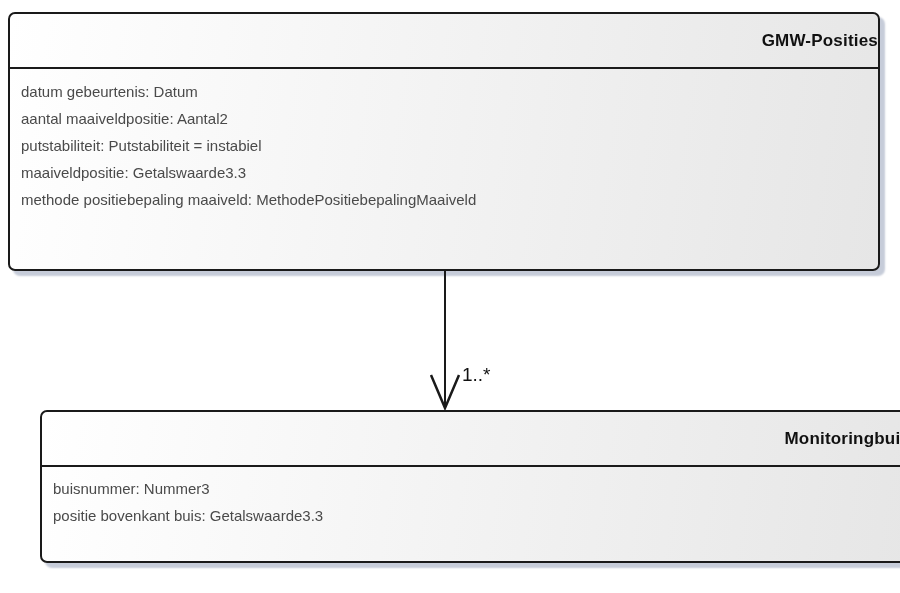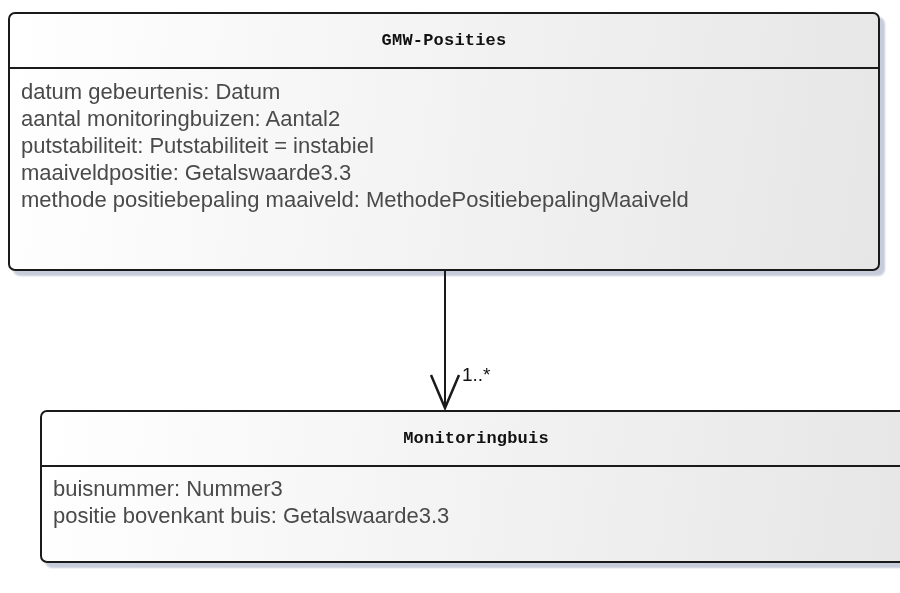--- a/index.html
+++ b/index.html
@@ -21,30 +21,29 @@
   .uml-class{
     position:absolute;left:8px;width:872px;
     border:2px solid var(--box-border);
     border-radius:7px;
     background:linear-gradient(98deg,var(--box-fill-start) 0%,var(--box-fill-end) 100%);
     box-shadow:5px 5px 2px var(--shadow);
   }
   .uml-class-header{
     height:55px;
     border-bottom:2px solid var(--box-border);
-    display:flex;align-items:center;justify-content:center;
+    display:flex;align-items:center;justify-content:flex-end;
     font-size:17px;font-weight:bold;color:var(--title-text);
     letter-spacing:0.2px;
-    font-family:Liberation Mono, monospace;
   }
   .uml-class-body{
     padding:9px 10px 0 11px;
   }
   .attr{
-    font-size:22px;line-height:27px;color:var(--attribute-text);
+    font-size:15px;line-height:27px;color:var(--attribute-text);
     white-space:nowrap;
   }
   .assoc-svg{
     position:absolute;left:425px;top:271px;width:40px;height:141px;
     color:var(--line);
   }
   .multiplicity{
     position:absolute;left:462px;top:364px;
     font-size:19px;color:var(--title-text);
     white-space:nowrap;
@@ -54,21 +53,21 @@
 <body>
 
 <div class="diagram">
 
   <div class="uml-class" style="top:12px;height:259px;">
     <div class="uml-class-header">
       <span>GMW-Posities</span>
     </div>
     <div class="uml-class-body">
       <div class="attr">datum gebeurtenis: Datum</div>
-      <div class="attr">aantal monitoringbuizen: Aantal2</div>
+      <div class="attr">aantal maaiveldpositie: Aantal2</div>
       <div class="attr">putstabiliteit: Putstabiliteit = instabiel</div>
       <div class="attr">maaiveldpositie: Getalswaarde3.3</div>
       <div class="attr">methode positiebepaling maaiveld: MethodePositiebepalingMaaiveld</div>
     </div>
   </div>
 
   <svg class="assoc-svg" viewBox="0 0 40 141" aria-hidden="true">
     <line x1="20" y1="0" x2="20" y2="137" stroke="currentColor" stroke-width="2"></line>
     <polyline points="6,104 20,137 34,104" fill="none" stroke="currentColor" stroke-width="2.5"></polyline>
   </svg>

